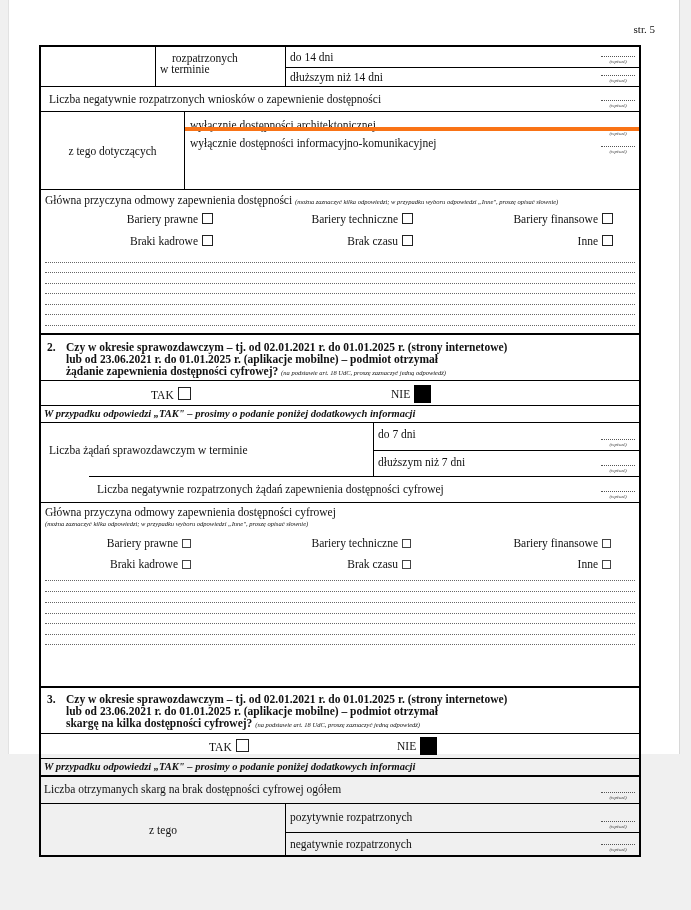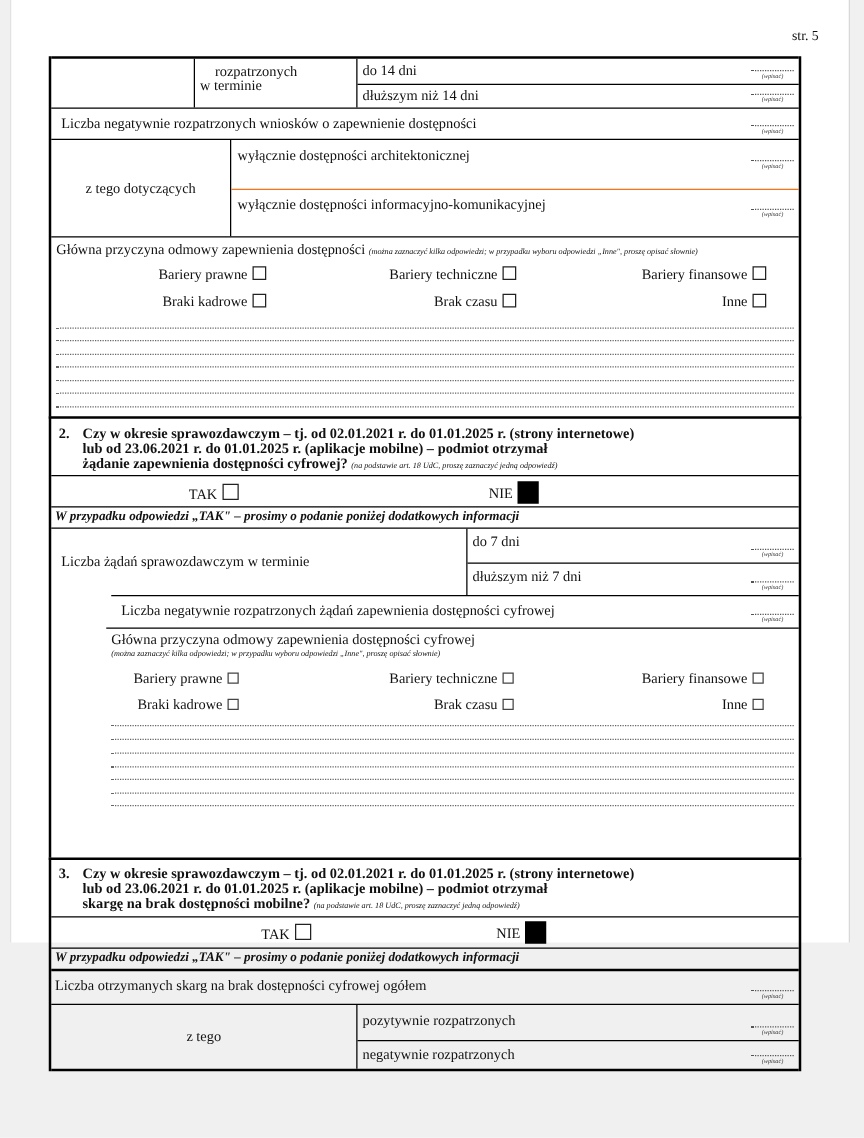--- a/index.html
+++ b/index.html
@@ -55,21 +55,21 @@
 
     <div class="row" style="height:78px;">
       <div class="cell" style="left:0;width:143px;display:flex;align-items:center;justify-content:center;">
         <span class="txt">z tego dotyczących</span>
       </div>
       <div class="cell vl" style="left:143px;right:0;">
         <div style="position:absolute;left:0;right:0;top:0;height:27px;">
           <span class="txt" style="position:absolute;left:5px;top:7px;">wyłącznie dostępności architektonicznej</span>
           <div class="wp"><span class="dots"></span><span>(wpisać)</span></div>
         </div>
-        <div style="position:absolute;left:0;right:0;top:39px;height:26px;border-top:1px solid #f97316;">
+        <div style="position:absolute;left:0;right:0;top:15px;height:26px;border-top:4px solid #f97316;">
           <span class="txt" style="position:absolute;left:5px;top:6px;">wyłącznie dostępności informacyjno-komunikacyjnej</span>
           <div class="wp"><span class="dots"></span><span>(wpisać)</span></div>
         </div>
       </div>
     </div>
 
     <div class="row" style="height:144px;">
       <div style="position:absolute;left:4px;top:4px;" class="txt">
         <span>Główna przyczyna odmowy zapewnienia dostępności</span>
         <span class="note">(można zaznaczyć kilka odpowiedzi; w przypadku wyboru odpowiedzi „Inne", proszę opisać słownie)</span>
@@ -120,21 +120,21 @@
         <div style="position:absolute;left:0;right:0;top:27px;bottom:0;border-top:1px solid #000;">
           <span class="txt" style="position:absolute;left:4px;top:5px;">dłuższym niż 7 dni</span>
           <div class="wp"><span class="dots"></span><span>(wpisać)</span></div>
         </div>
       </div>
     </div>
     <div class="row" style="height:26px;margin-left:48px;">
       <span class="txt" style="position:absolute;left:8px;top:6px;">Liczba negatywnie rozpatrzonych żądań zapewnienia dostępności cyfrowej</span>
       <div class="wp"><span class="dots"></span><span>(wpisać)</span></div>
     </div>
-    <div class="row" style="height:146px;margin-left:44px;">
+    <div class="row" style="height:146px;">
       <div class="txt" style="position:absolute;left:4px;top:3px;">Główna przyczyna odmowy zapewnienia dostępności cyfrowej</div>
       <div class="note" style="position:absolute;left:4px;top:17px;">(można zaznaczyć kilka odpowiedzi; w przypadku wyboru odpowiedzi „Inne", proszę opisać słownie)</div>
       <div class="txt" style="position:absolute;right:448px;top:34px;"><span>Bariery prawne</span><span class="cb sm"></span></div>
       <div class="txt" style="position:absolute;right:228px;top:34px;"><span>Bariery techniczne</span><span class="cb sm"></span></div>
       <div class="txt" style="position:absolute;right:28px;top:34px;"><span>Bariery finansowe</span><span class="cb sm"></span></div>
       <div class="txt" style="position:absolute;right:448px;top:55px;"><span>Braki kadrowe</span><span class="cb sm"></span></div>
       <div class="txt" style="position:absolute;right:228px;top:55px;"><span>Brak czasu</span><span class="cb sm"></span></div>
       <div class="txt" style="position:absolute;right:28px;top:55px;"><span>Inne</span><span class="cb sm"></span></div>
       <div style="position:absolute;left:0;right:0;top:68px;bottom:0;">
         <div class="dotline" style="top:9px"></div>
@@ -147,21 +147,21 @@
       </div>
     </div>
   </div>
 
   <div class="blk" style="top:686px;height:171px;border-top:2px solid #000;">
     <div class="row" style="height:45px;border-top:none;">
       <div class="q" style="position:absolute;left:6px;top:5px;">3.</div>
       <div style="position:absolute;left:25px;top:5px;">
         <div class="q">Czy w okresie sprawozdawczym – tj. od 02.01.2021 r. do 01.01.2025 r. (strony internetowe)</div>
         <div class="q">lub od 23.06.2021 r. do 01.01.2025 r. (aplikacje mobilne) – podmiot otrzymał</div>
-        <div class="q"><span>skargę na brak dostępności mobilne?</span> <span class="note" style="font-weight:normal;">(na podstawie art. 18 UdC, proszę zaznaczyć jedną odpowiedź)</span></div>
+        <div class="q"><span>skargę na kilka dostępności cyfrowej?</span> <span class="note" style="font-weight:normal;">(na podstawie art. 18 UdC, proszę zaznaczyć jedną odpowiedź)</span></div>
       </div>
     </div>
     <div class="row" style="height:25px;">
       <div class="txt" style="position:absolute;left:168px;top:5px;"><span>TAK</span><span class="cb big"></span></div>
       <div class="txt" style="position:absolute;left:356px;top:3px;"><span>NIE</span><span class="cb filled"></span></div>
     </div>
     <div class="row" style="height:17px;">
       <span class="bi" style="position:absolute;left:3px;top:2px;">W przypadku odpowiedzi „TAK" – prosimy o podanie poniżej dodatkowych informacji</span>
     </div>
     <div class="row thick" style="height:28px;">

